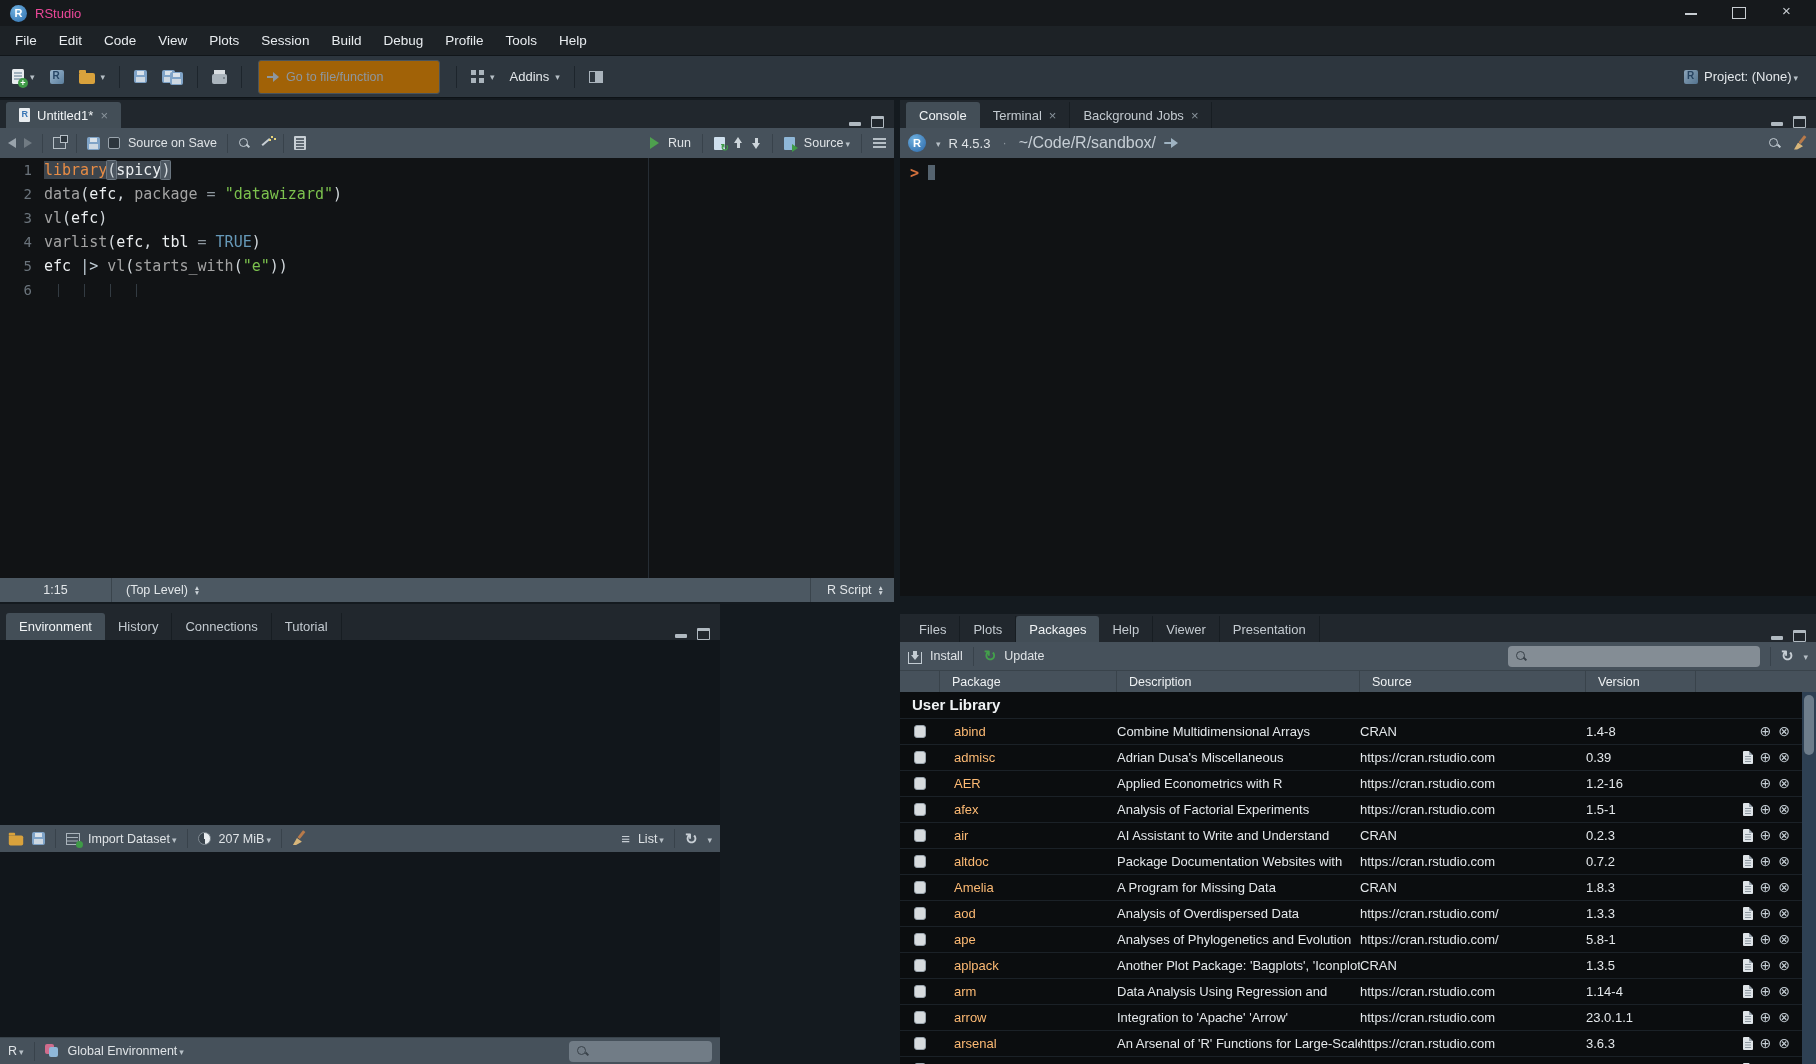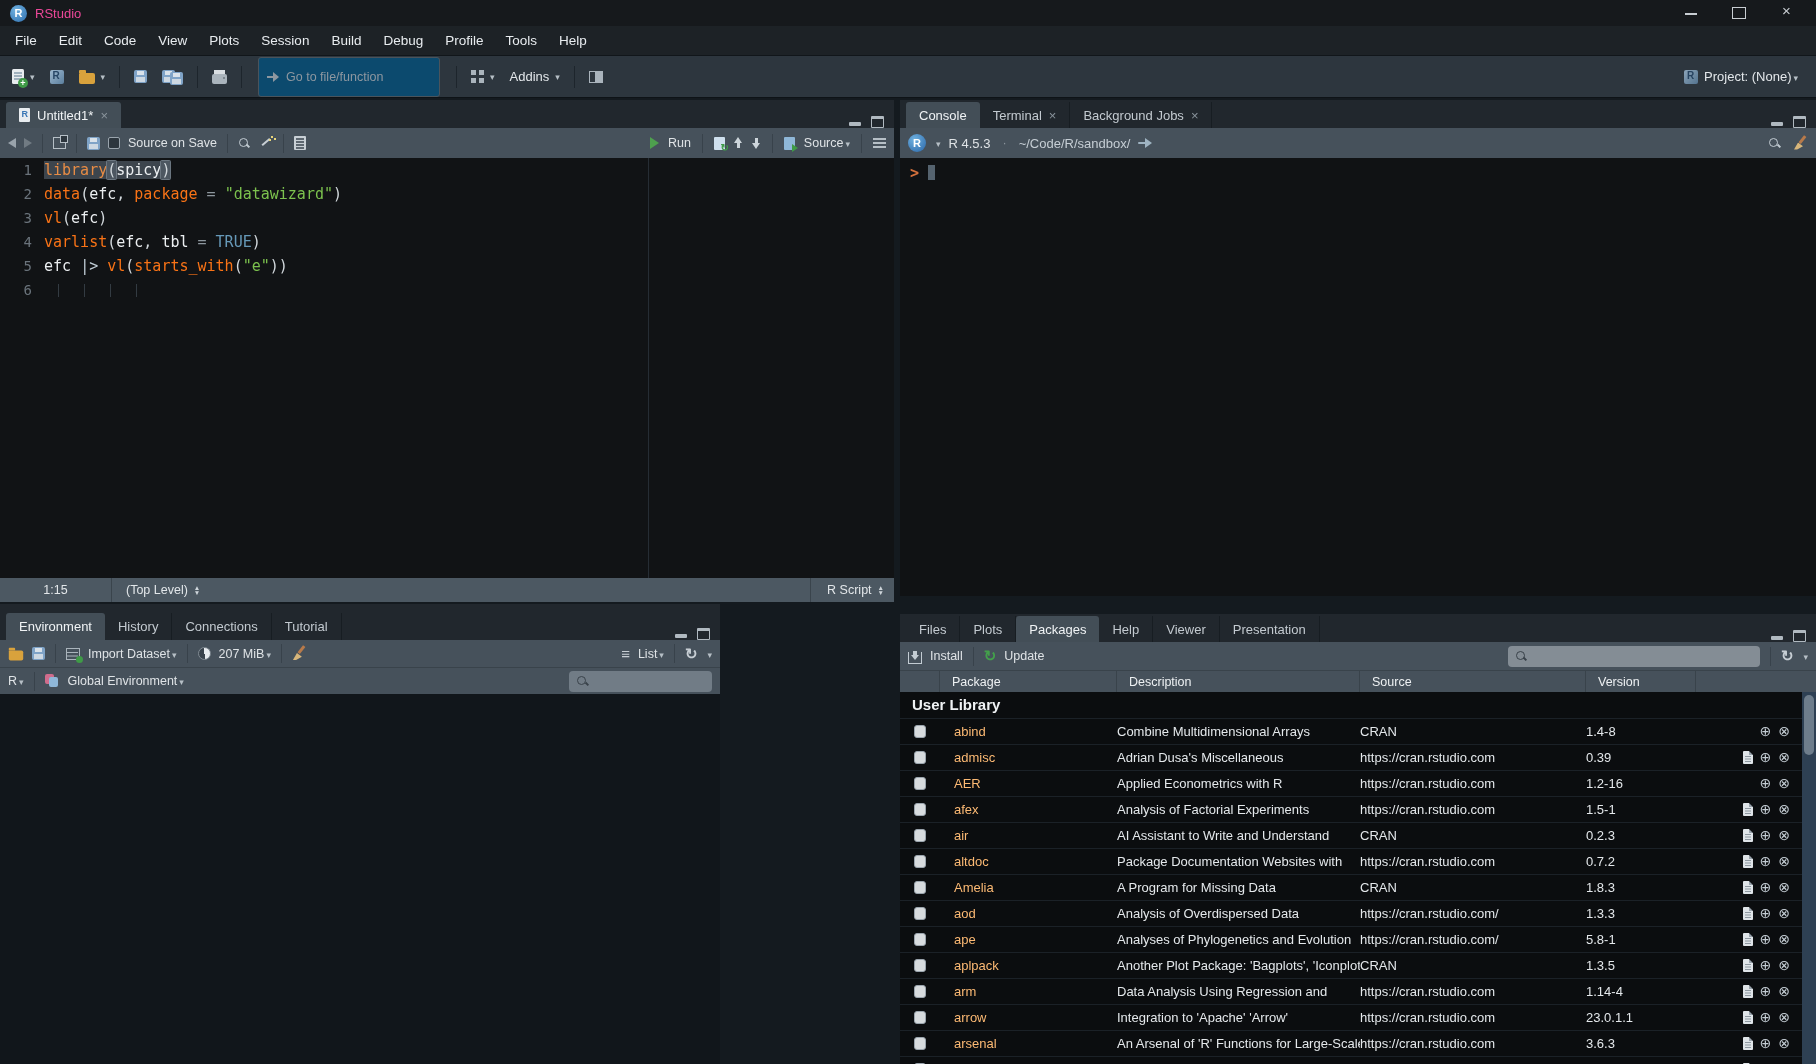--- a/index.html
+++ b/index.html
@@ -20,21 +20,21 @@
 
 
 .menubar { position:absolute; left:0; top:26px; width:100%; height:30px; background:#1d2226; display:flex; align-items:center; padding:0 4px; border-bottom:1px solid #11161a; }
 .menu-item { color:#e8ecef; font-size:13.5px; padding:4px 11px; border-radius:2px; }
 
 
 .main-toolbar { position:absolute; left:0; top:56px; width:100%; height:42px; background:#2d363e; border-bottom:1px solid #0e1317; display:flex; align-items:center; padding:0 8px; gap:7px; }
 .tsep { width:1px; height:22px; background:#1d252c; margin:0 3px; }
 .tbtn { display:flex; align-items:center; gap:4px; padding:3px 4px; border-radius:2px; }
 .caret::after { content:"▾"; font-size:9px; color:#b6bfc6; margin-left:2px; }
-.goto-box { display:flex; align-items:center; gap:7px; width:182px; height:40px; background:#0c4a6e; border:1px solid #4a545c; border-radius:3px; padding:0 8px; margin:0 6px; }
+.goto-box { display:flex; align-items:center; gap:7px; width:182px; height:34px; background:#a16207; border:1px solid #4a545c; border-radius:3px; padding:0 8px; margin:0 6px; }
 .goto-box input { background:transparent; border:none; outline:none; color:#c7cfd6; font-size:12.5px; width:130px; }
 .goto-box input::placeholder { color:#8d97a0; }
 .label13 { font-size:13px; color:#e3e7ea; }
 .project-sel { margin-left:auto; display:flex; align-items:center; gap:6px; padding-right:10px; }
 
 
 .i { display:inline-block; position:relative; flex:none; }
 .i-page { width:12px; height:15px; background:#e8ecef; border-radius:1.5px; }
 .i-page::before { content:""; position:absolute; left:2px; top:3px; width:8px; height:1.5px; background:#9fb0bd; box-shadow:0 3px 0 #9fb0bd, 0 6px 0 #9fb0bd; }
 .i-plus::after { content:"+"; position:absolute; right:-4px; bottom:-4px; width:10px; height:10px; background:#3f9b47; color:#fff; border-radius:50%; font-size:9px; line-height:10px; text-align:center; font-weight:bold; }
@@ -110,41 +110,41 @@
 .g-globe, .g-cx { font-size:14px; color:#c3ccd3; line-height:13px; }
 .spin { display:inline-flex; flex-direction:column; font-size:6.5px; line-height:5px; color:#cfd6db; margin-left:6px; }
 .minmax { display:flex; align-items:center; gap:10px; margin-left:auto; padding-right:10px; }
 .mm-min { width:12px; height:10px; position:relative; }
 .mm-min::before { content:""; position:absolute; left:0; right:0; bottom:1px; height:4px; background:#b0b9c0; border-radius:1px; }
 .mm-max { width:13px; height:12px; border:1.8px solid #b0b9c0; border-top-width:3px; border-radius:1px; }
 
 
 .pane { position:absolute; background:#11161b; display:flex; flex-direction:column; overflow:hidden; }
 #source-pane { left:0; top:100px; width:894px; height:502px; }
-#env-pane { left:0; top:604px; width:720px; height:460px; }
+#env-pane { left:0; top:604px; width:720px; height:460px;justify-content:space-between; }
 #console-pane { left:900px; top:100px; width:916px; height:496px; }
 #files-pane { left:900px; top:598px; width:916px; height:602px;margin-top:16px; }
 
 .tabrow { height:28px; background:#21272d; display:flex; align-items:flex-end; flex:none; }
 .tab { height:26px; display:flex; align-items:center; gap:7px; padding:0 13px; font-size:13px; color:#c3cad0; border-right:1px solid #171d22; }
 .tab.active { background:#434e57; color:#f0f3f5; border-radius:3px 3px 0 0; border-right:none; }
 .tab .x { color:#8a949c; font-size:13px; }
 .subbar { height:30px; background:#46515b; display:flex; align-items:center; padding:0 8px; gap:8px; flex:none; font-size:12.5px; }
 .sep { width:1px; height:19px; background:#38424b; margin:0 2px; }
 
 
 .tab-ricon { width:11px; height:14px; background:#e8ecef; border-radius:1px; position:relative; }
 .tab-ricon::before { content:"R"; position:absolute; left:2.5px; top:1px; font-size:9px; font-weight:bold; color:#3a77b5; }
 .editor-body { flex:1; background:#111315; position:relative; font-family:"DejaVu Sans Mono","Liberation Mono",monospace; font-size:15px; overflow:hidden; }
 .marginline { position:absolute; left:648px; top:0; bottom:0; width:1px; background:#262d34; }
 .code-line { display:flex; height:24px; line-height:24px; position:relative; }
 .gutter { width:44px; flex:none; text-align:right; padding-right:12px; color:#6a737b; font-size:14px; }
 .code-text { white-space:pre; }
 .code-text .hl-band { background:#3d454d; }
-.c-kw { color:#e78c45; } .c-fn { color:#f97316; } .c-id { color:#eceff1; }
+.c-kw { color:#e78c45; } .c-fn { color:#a3a3a3; } .c-id { color:#eceff1; }
 .c-pn { color:#d2d8dc; } .c-op { color:#8e979e; } .c-str { color:#7cc24e; }
 .c-bool { color:#6699b8; } .c-pipe { color:#c0cdd6; }
 .box { background:#4d5761; border-radius:1px; box-shadow:0 0 0 1px #6b7680; }
 .tick { position:absolute; width:1px; height:13px; top:6px; background:#333b42; }
 .statusbar { height:24px; background:#4c5862; display:flex; align-items:center; flex:none; font-size:12.5px; color:#e2e6e9; }
 .sb-cell1 { width:112px; text-align:center; border-right:1px solid #3a444c; height:100%; display:flex; align-items:center; justify-content:center; }
 .sb-scope { padding-left:14px; display:flex; align-items:center; }
 .sb-right { margin-left:auto; height:100%; display:flex; align-items:center; padding:0 10px 0 16px; border-left:1px solid #3a444c; }
 
 
@@ -365,21 +365,21 @@
         <div class="minmax">
           <span class="mm-min"></span>
           <span class="mm-max"></span>
         </div>
       </div>
     <div class="subbar">
       <span class="i i-rball">R</span>
       <span class="caret"></span>
       <span style="font-size:13px;">R 4.5.3</span>
       <span class="dot">·</span>
-      <span class="verpath" style="font-size:13px;">~/Code/R/sandbox/</span>
+      <span class="verpath" style="font-size:16px;">~/Code/R/sandbox/</span>
       <span class="i i-fwdarrow"></span>
       <div style="margin-left:auto; display:flex; gap:12px; align-items:center;">
         <span class="i i-search"></span>
         <span class="i i-broom"></span>
       </div>
     </div>
     <div class="console-body">
       <span class="prompt">&gt;</span><span class="cursor"></span>
     </div>
   </div>

